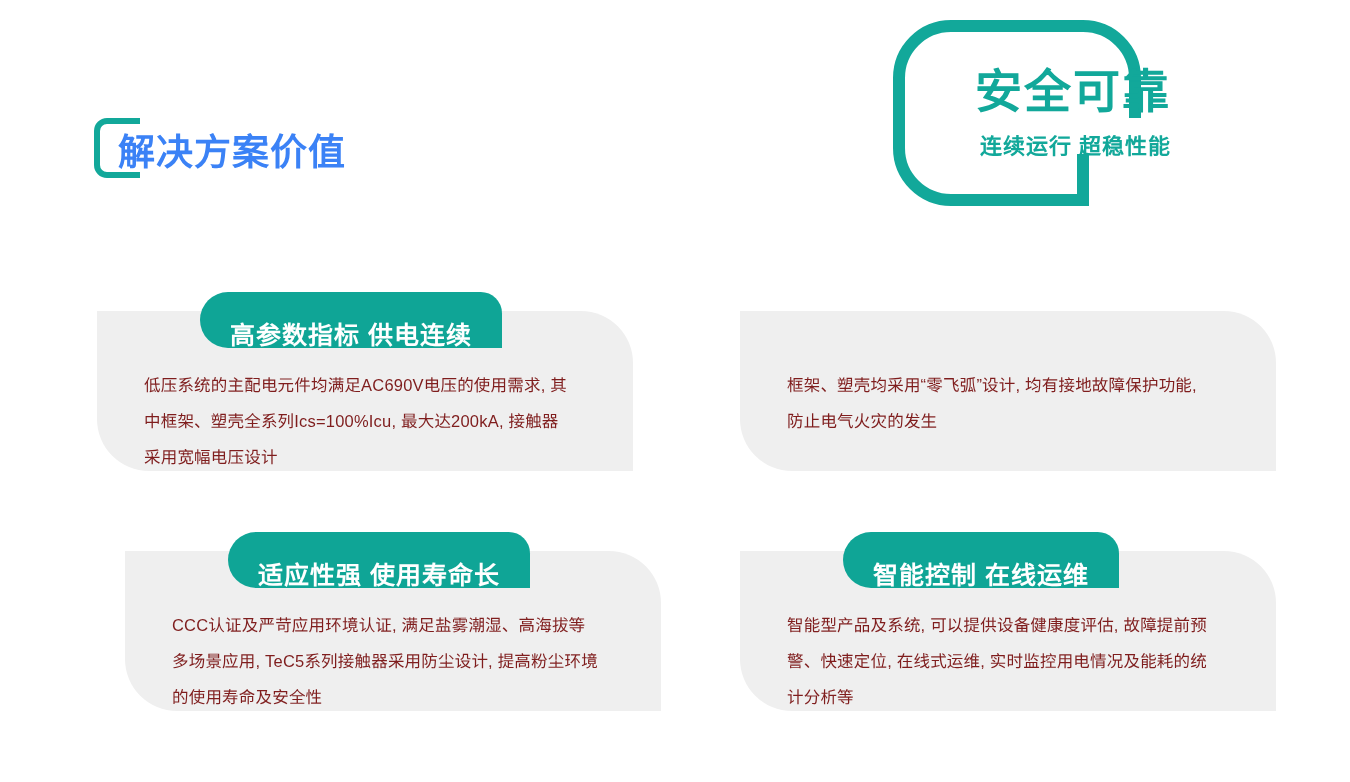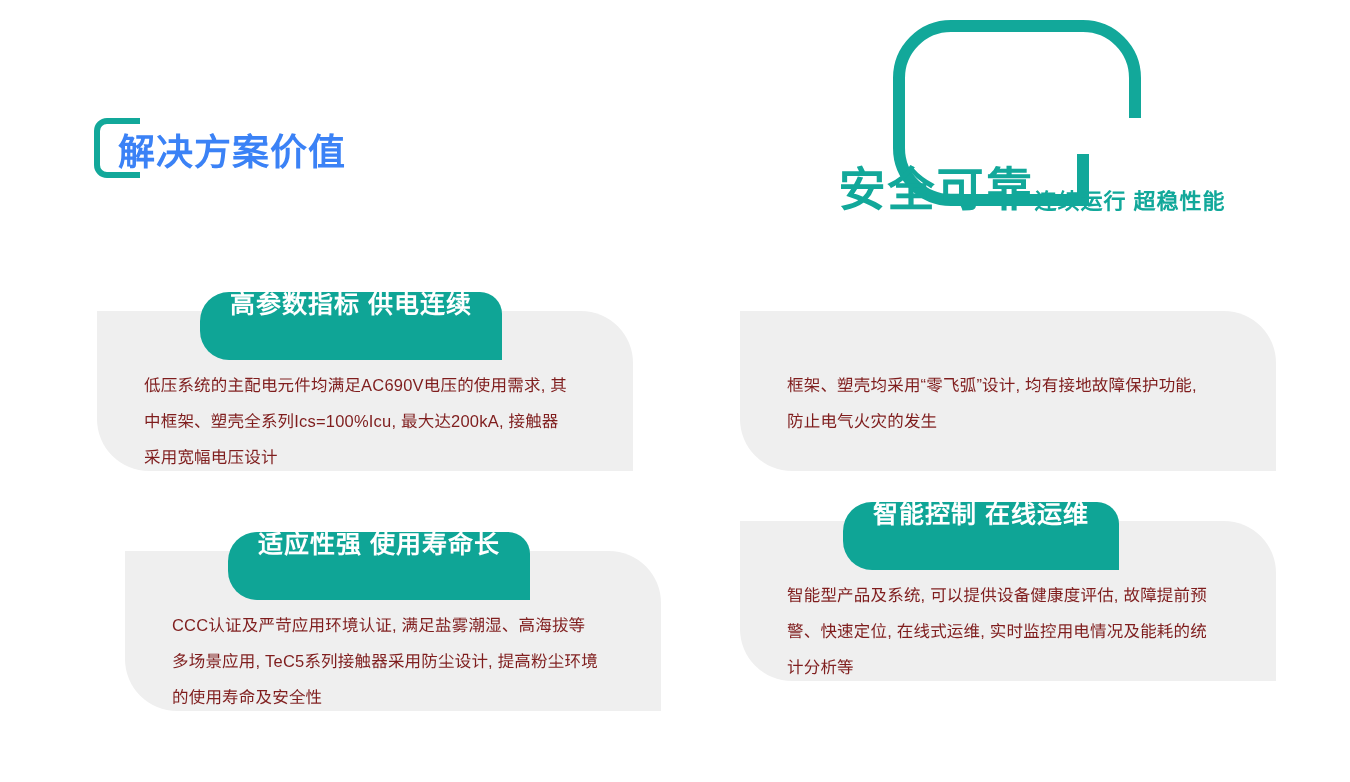--- a/index.html
+++ b/index.html
@@ -60,24 +60,25 @@
   .brand-badge-bracket {
     position: absolute;
     left: 0;
     top: 0;
     width: 300px;
     height: 186px;
   }
   .brand-badge-inner {
     position: absolute;
     left: 0;
-    top: 8px;
+    top: 0;
     width: 300px;
     height: 186px;
     display: flex;
+    flex-direction: column;
     align-items: flex-end;
     justify-content: center;
     padding-right: 22px;
     box-sizing: border-box;
   }
   .brand-badge-title {
     font-size: 47px;
     line-height: 1.05;
     font-weight: bold;
     color: #12A89A;
@@ -105,31 +106,31 @@
   .card {
     position: absolute;
     width: 536px;
     height: 160px;
     background: #EFEFEF;
     border-radius: 0 52px 0 52px;
   }
   .card-0 { left: 97px;  top: 311px; }
   .card-1 { left: 740px; top: 311px; }
   .card-2 { left: 97px;  top: 551px; margin-left: 28px; }
-  .card-3 { left: 740px; top: 521px; }
+  .card-3 { left: 740px; top: 551px; }
 
   .card-pill {
     position: absolute;
     left: 103px;
     top: -19px;
-    height: 68px;
+    height: 56px;
     background: #0FA596;
     border-radius: 29px 22px 0 29px;
     display: flex;
-    align-items: flex-start;
+    align-items: flex-end;
     justify-content: center;
     padding: 0 30px;
     box-sizing: border-box;
   }
   .card-pill-text {
     font-size: 25px;
     line-height: 1;
     font-weight: bold;
     color: #ffffff;
     letter-spacing: 1px;

